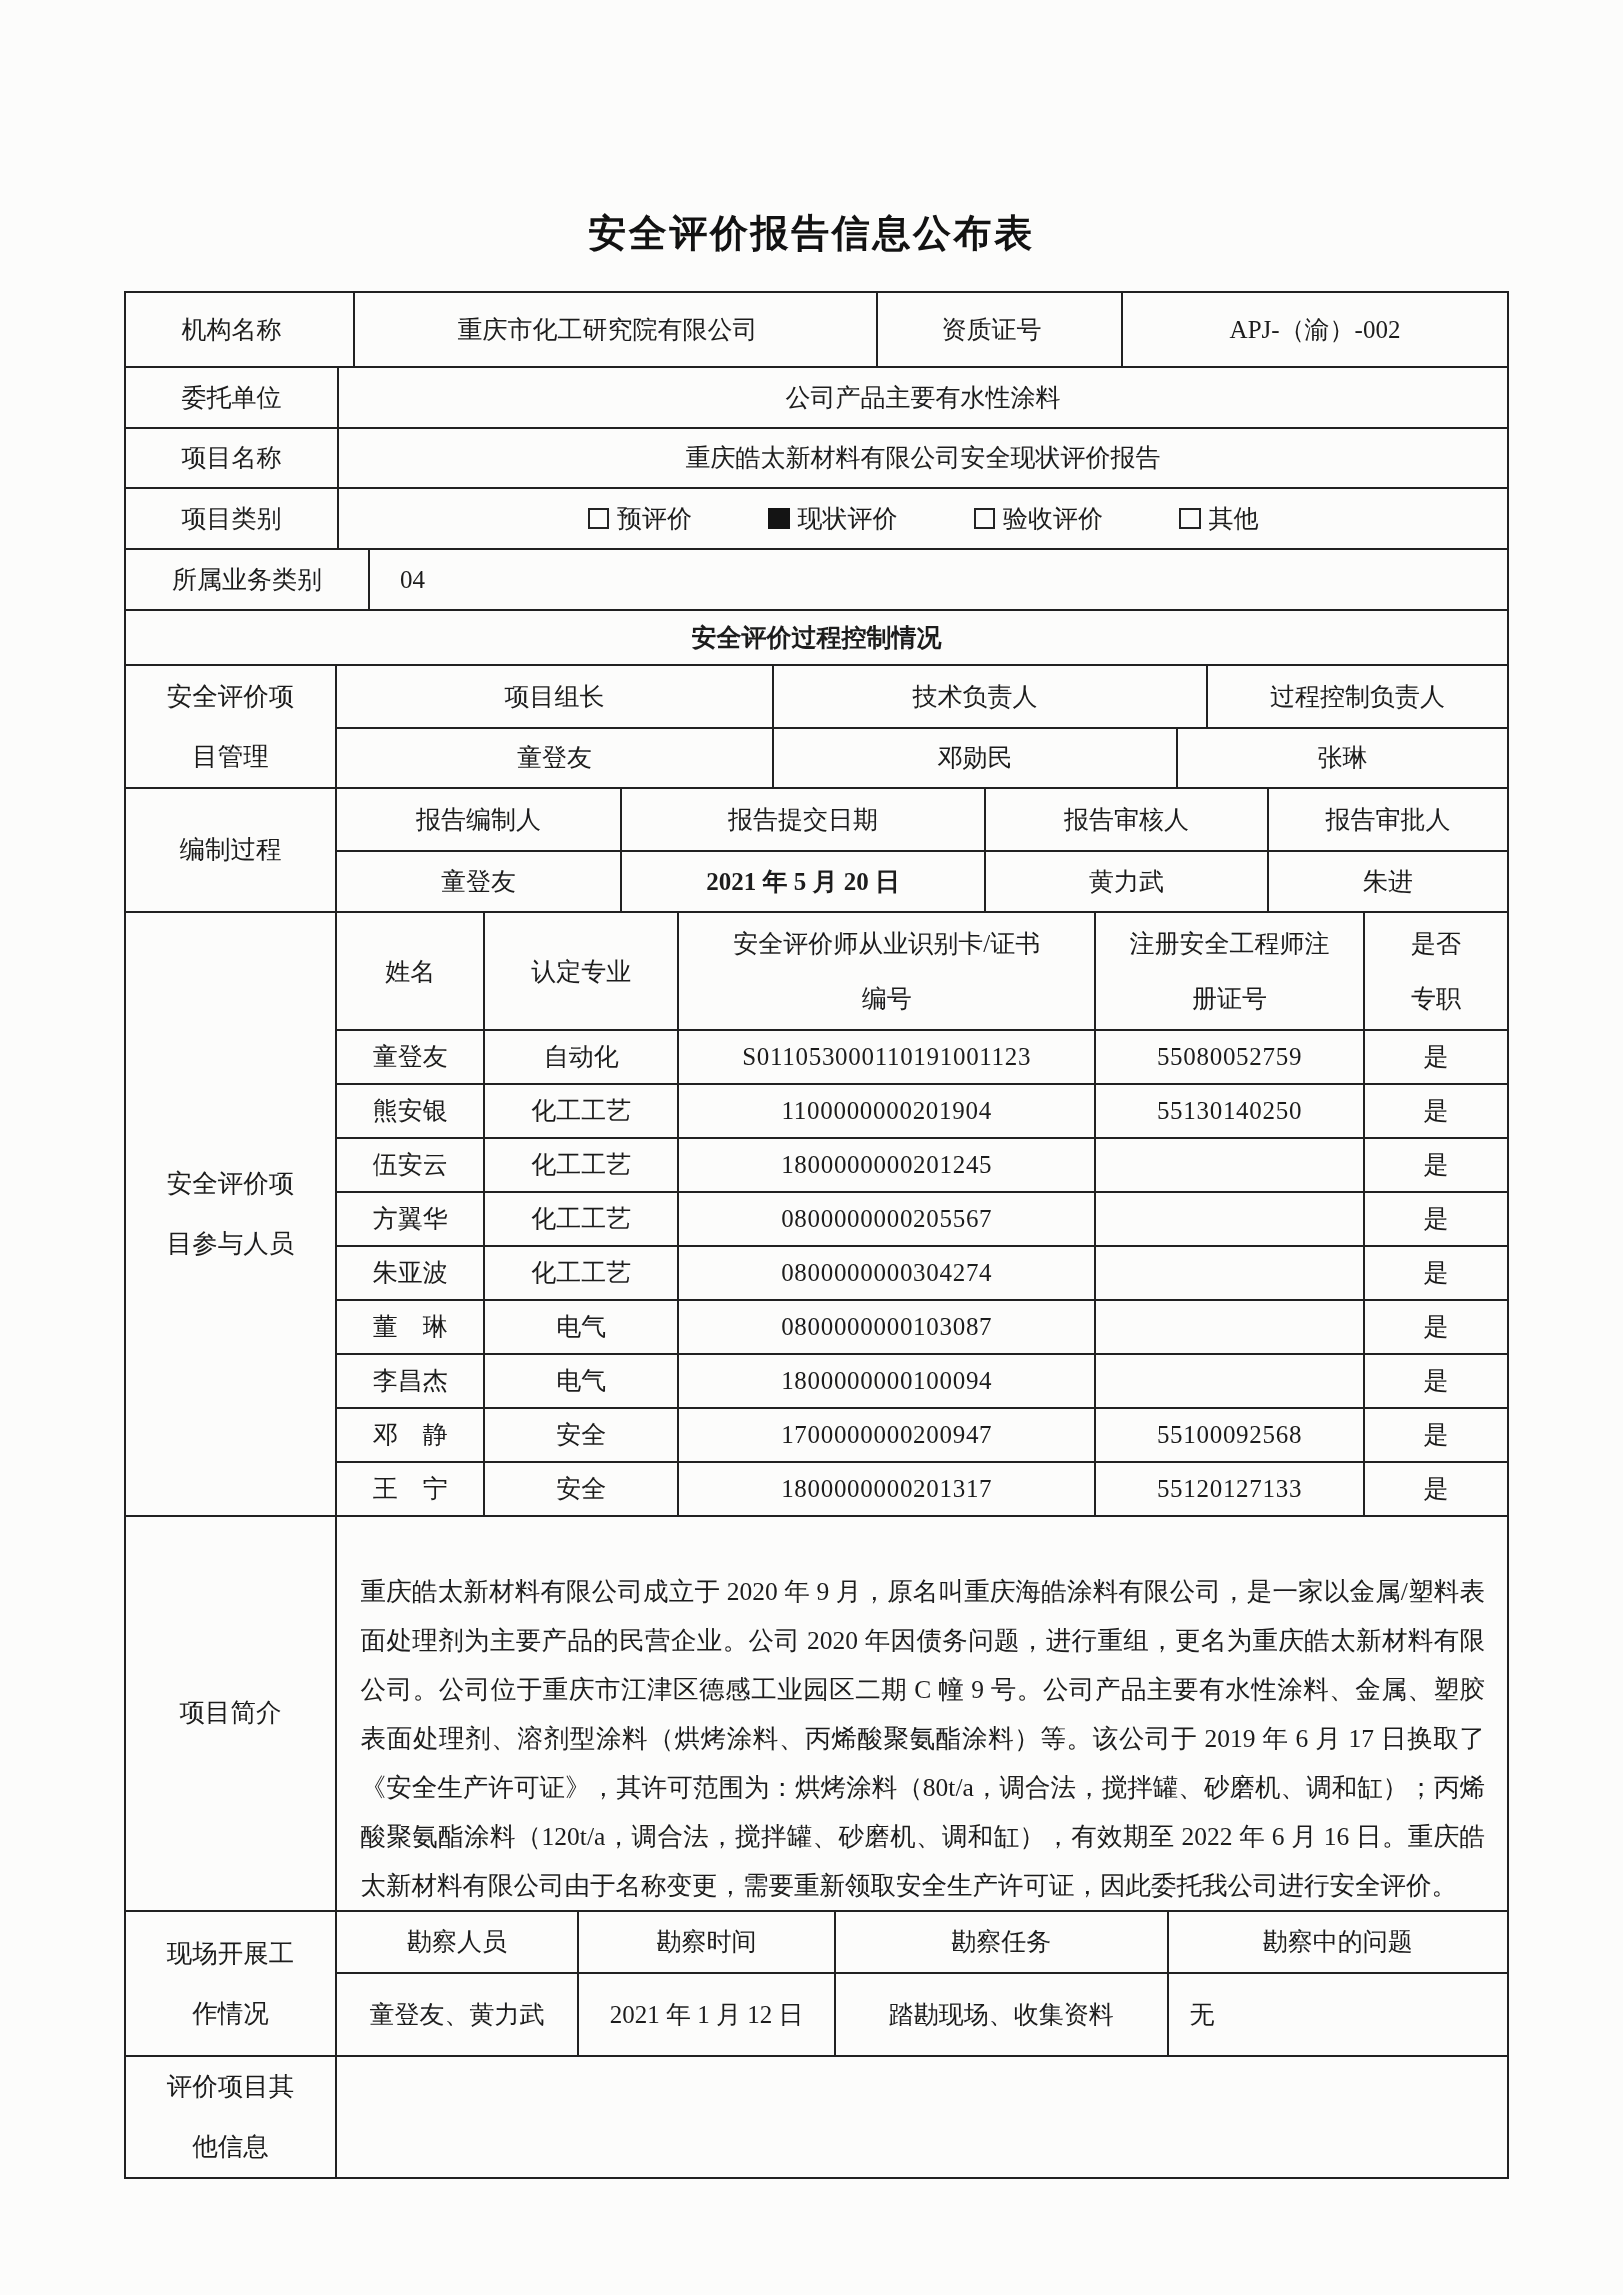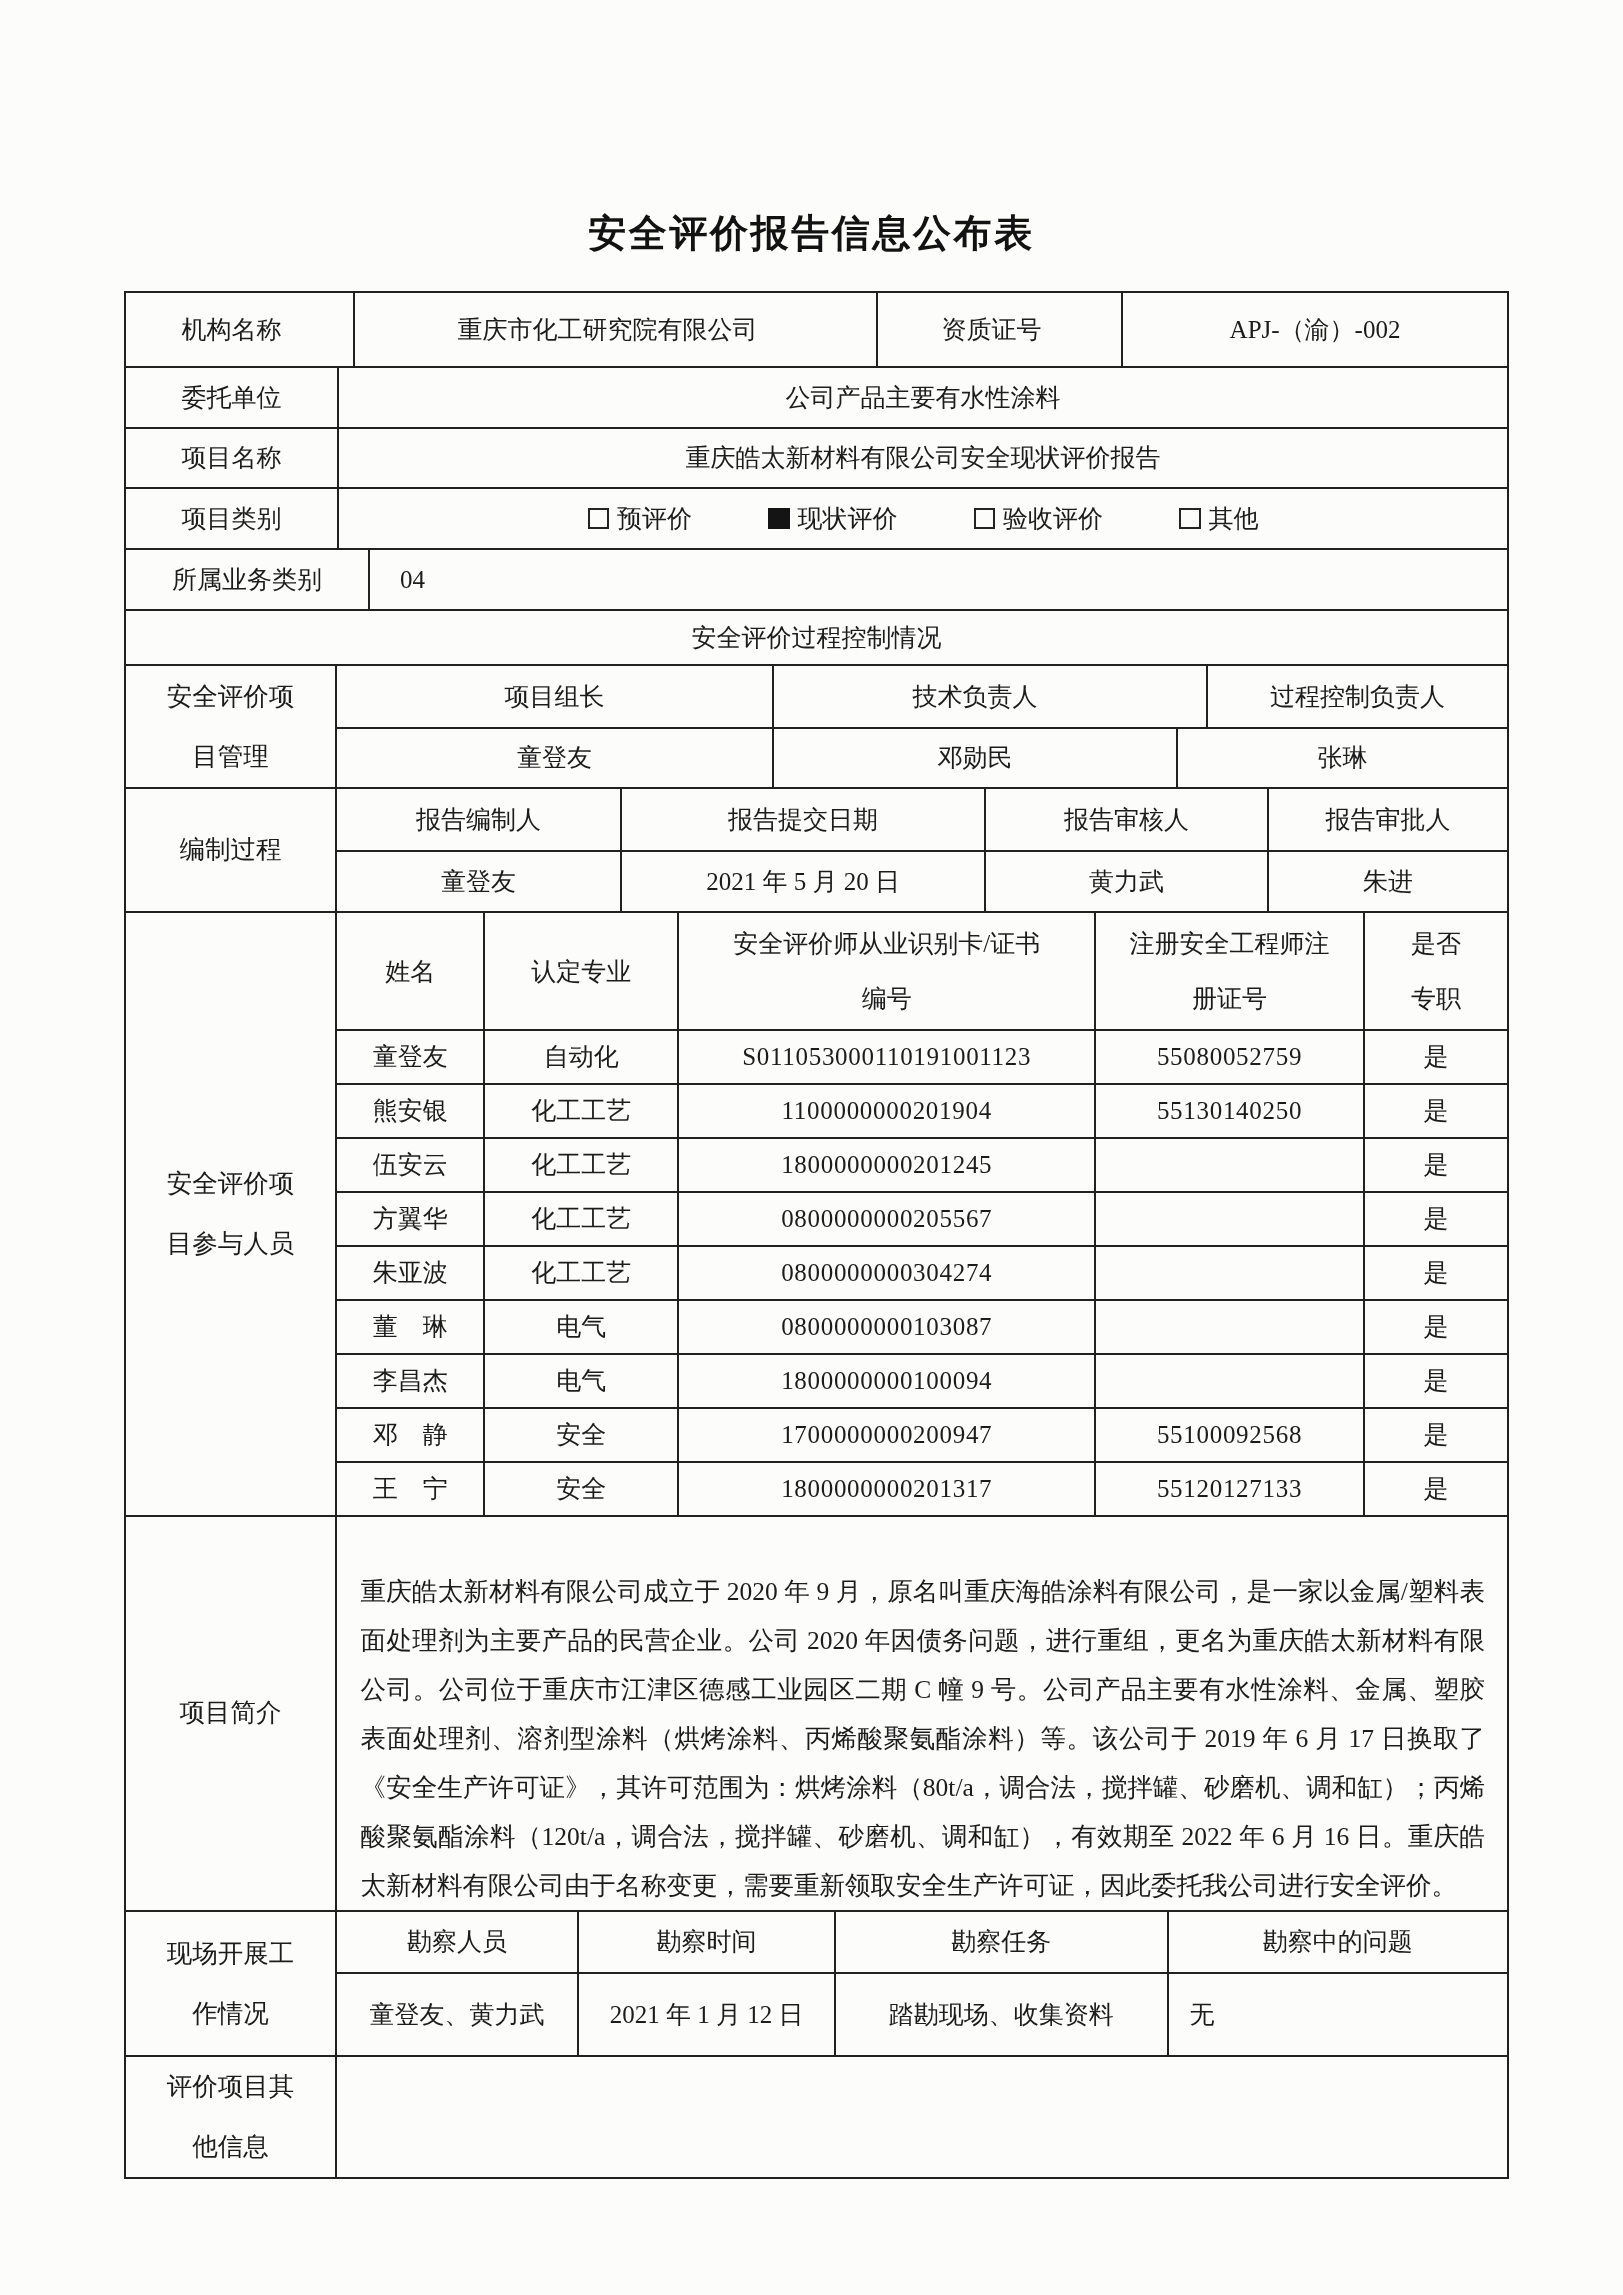--- a/index.html
+++ b/index.html
@@ -132,21 +132,21 @@
         </div>
       </div>
     </div>
 
     <div class="sect h93">
       <div class="c" style="flex:0 0 242px;">所属业务类别</div>
       <div class="c left" style="flex:1 1 auto;">04</div>
     </div>
 
     <div class="sect h84">
-      <div class="c" style="flex:1 1 auto;">安全评价过程控制情况</div>
+      <div class="c" style="flex:1 1 auto;font-weight:bold;">安全评价过程控制情况</div>
     </div>
 
     <div class="sect">
       <div class="lbl">安全评价项
 目管理</div>
       <div class="body">
         <div class="row h93">
           <div class="c" style="flex:0 0 37.2%;">项目组长</div>
           <div class="c" style="flex:0 0 34.5%;">技术负责人</div>
           <div class="c" style="flex:1 1 auto;margin-left:30px;">过程控制负责人</div>
@@ -163,21 +163,21 @@
       <div class="lbl" style="line-height:1.6;">编制过程</div>
       <div class="body">
         <div class="row h93">
           <div class="c" style="flex:0 0 24.2%;">报告编制人</div>
           <div class="c" style="flex:0 0 31.1%;">报告提交日期</div>
           <div class="c" style="flex:0 0 24.2%;">报告审核人</div>
           <div class="c" style="flex:1 1 auto;">报告审批人</div>
         </div>
         <div class="row h93">
           <div class="c" style="flex:0 0 24.2%;">童登友</div>
-          <div class="c" style="flex:0 0 31.1%;">2021 年 5 月 20 日</div>
+          <div class="c" style="flex:0 0 31.1%;font-weight:bold;">2021 年 5 月 20 日</div>
           <div class="c" style="flex:0 0 24.2%;">黄力武</div>
           <div class="c" style="flex:1 1 auto;">朱进</div>
         </div>
       </div>
     </div>
 
     <div class="sect">
       <div class="lbl">安全评价项
 目参与人员</div>
       <div class="body">

